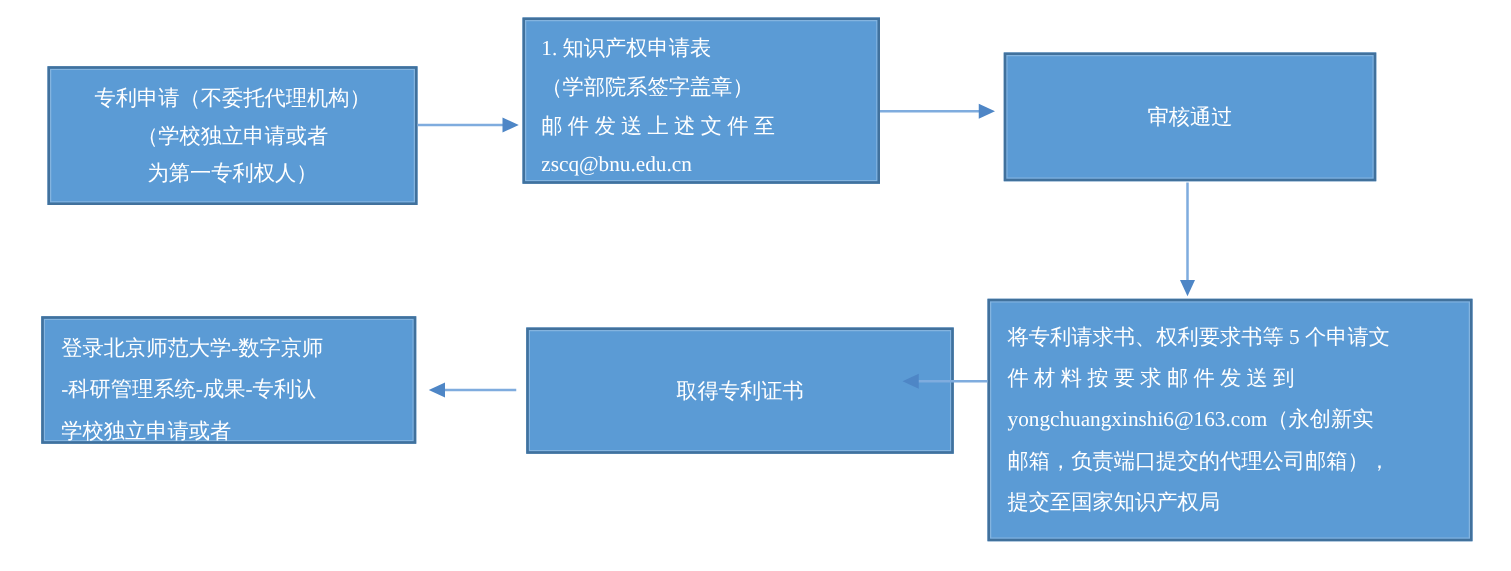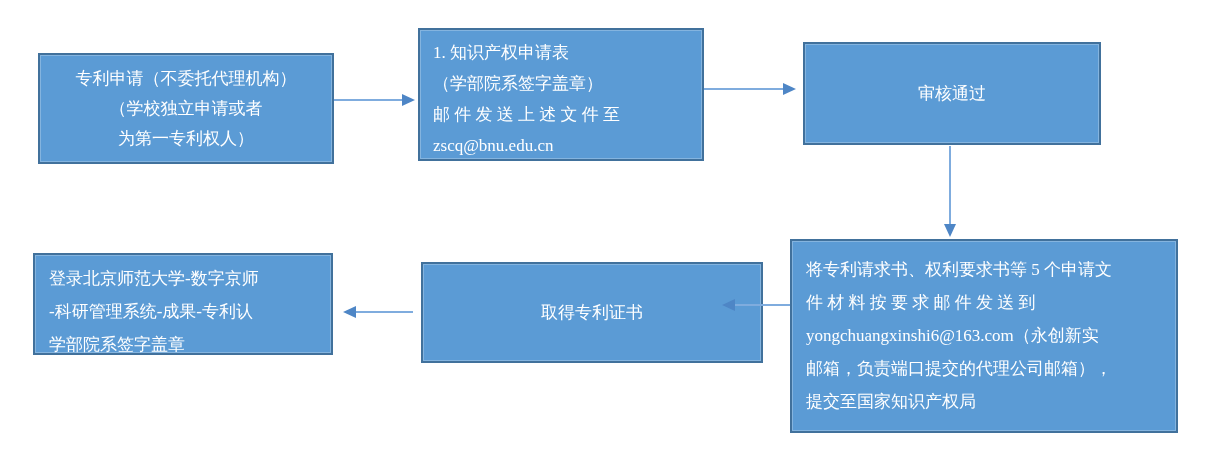--- a/index.html
+++ b/index.html
@@ -29,21 +29,21 @@
     display: flex;
     align-items: center;
     justify-content: center;
     text-align: center;
     line-height: 30px;
   }
   .flow-box.lefted {
     text-align: left;
   }
   #node-patent-application { left: 38px;  top: 53px;  width: 296px; height: 111px; }
-  #node-ip-form            { left: 418px; top: 28px;  width: 286px; height: 133px; padding: 7px 10px 0 13px; line-height: 31px; }
+  #node-ip-form            { left: 418px; top: 14px;  width: 286px; height: 133px; padding: 7px 10px 0 13px; line-height: 31px; }
   #node-review-passed      { left: 803px; top: 42px;  width: 298px; height: 103px; }
   #node-send-documents     { left: 790px; top: 239px; width: 388px; height: 194px; padding: 12px 4px 0 14px; line-height: 33px; }
   #node-obtain-certificate { left: 421px; top: 262px; width: 342px; height: 101px; }
   #node-confirm-info       { left: 33px;  top: 253px; width: 300px; height: 102px; padding: 7px 10px 0 14px; line-height: 33px; }
 
   .arrow-line {
     position: absolute;
     background: #7FACDE;
   }
   .arrow-head {
@@ -102,21 +102,21 @@
   <div class="flow-box lefted" id="node-send-documents">将专利请求书、权利要求书等 5 个申请文
 件 材 料 按 要 求 邮 件 发 送 到
 yongchuangxinshi6@163.com（永创新实
 邮箱，负责端口提交的代理公司邮箱），
 提交至国家知识产权局</div>
 
   <div class="flow-box centered" id="node-obtain-certificate">取得专利证书</div>
 
   <div class="flow-box lefted" id="node-confirm-info">登录北京师范大学-数字京师
 -科研管理系统-成果-专利认
-学部院系签字盖章</div>
+学校独立申请或者</div>
 
   <div>
     <div class="arrow-line" id="arrow1-line"></div>
     <div class="arrow-head right" id="arrow1-head"></div>
   </div>
 
   <div>
     <div class="arrow-line" id="arrow2-line"></div>
     <div class="arrow-head right" id="arrow2-head"></div>
   </div>

